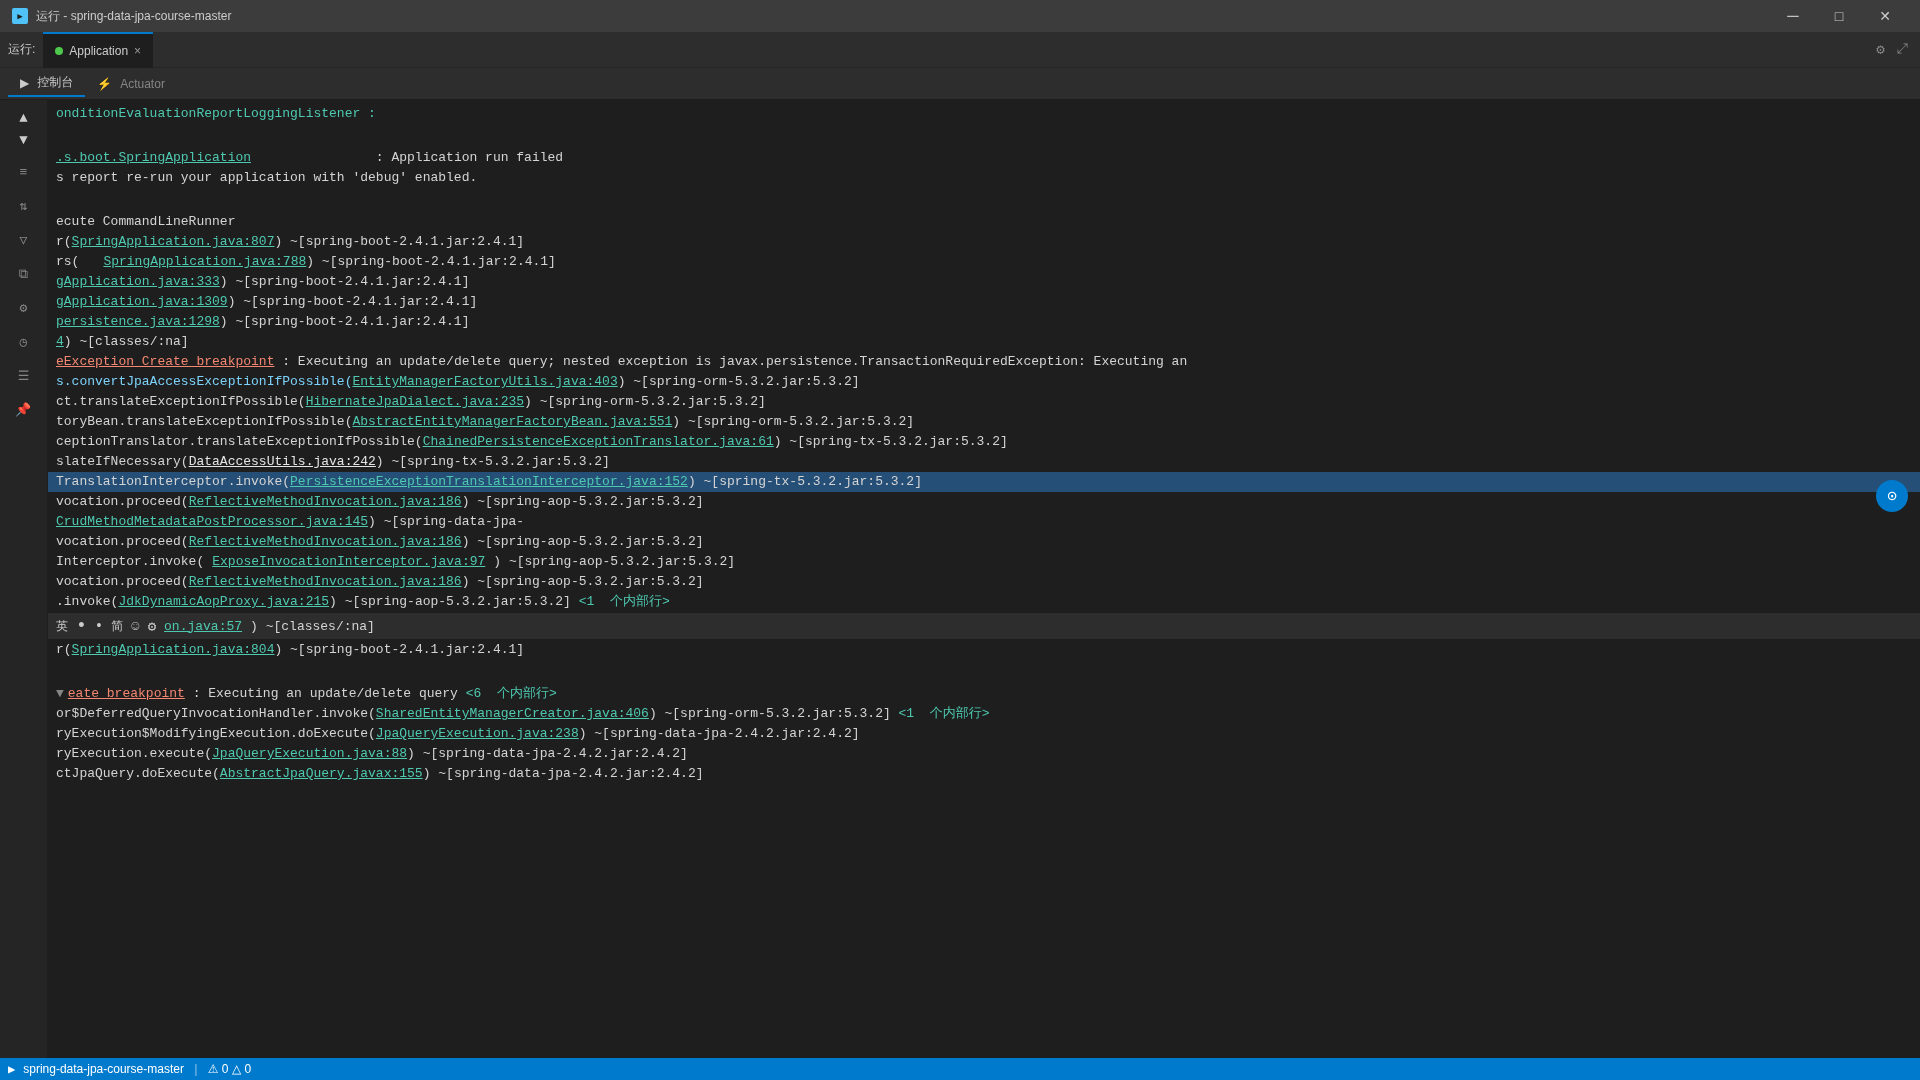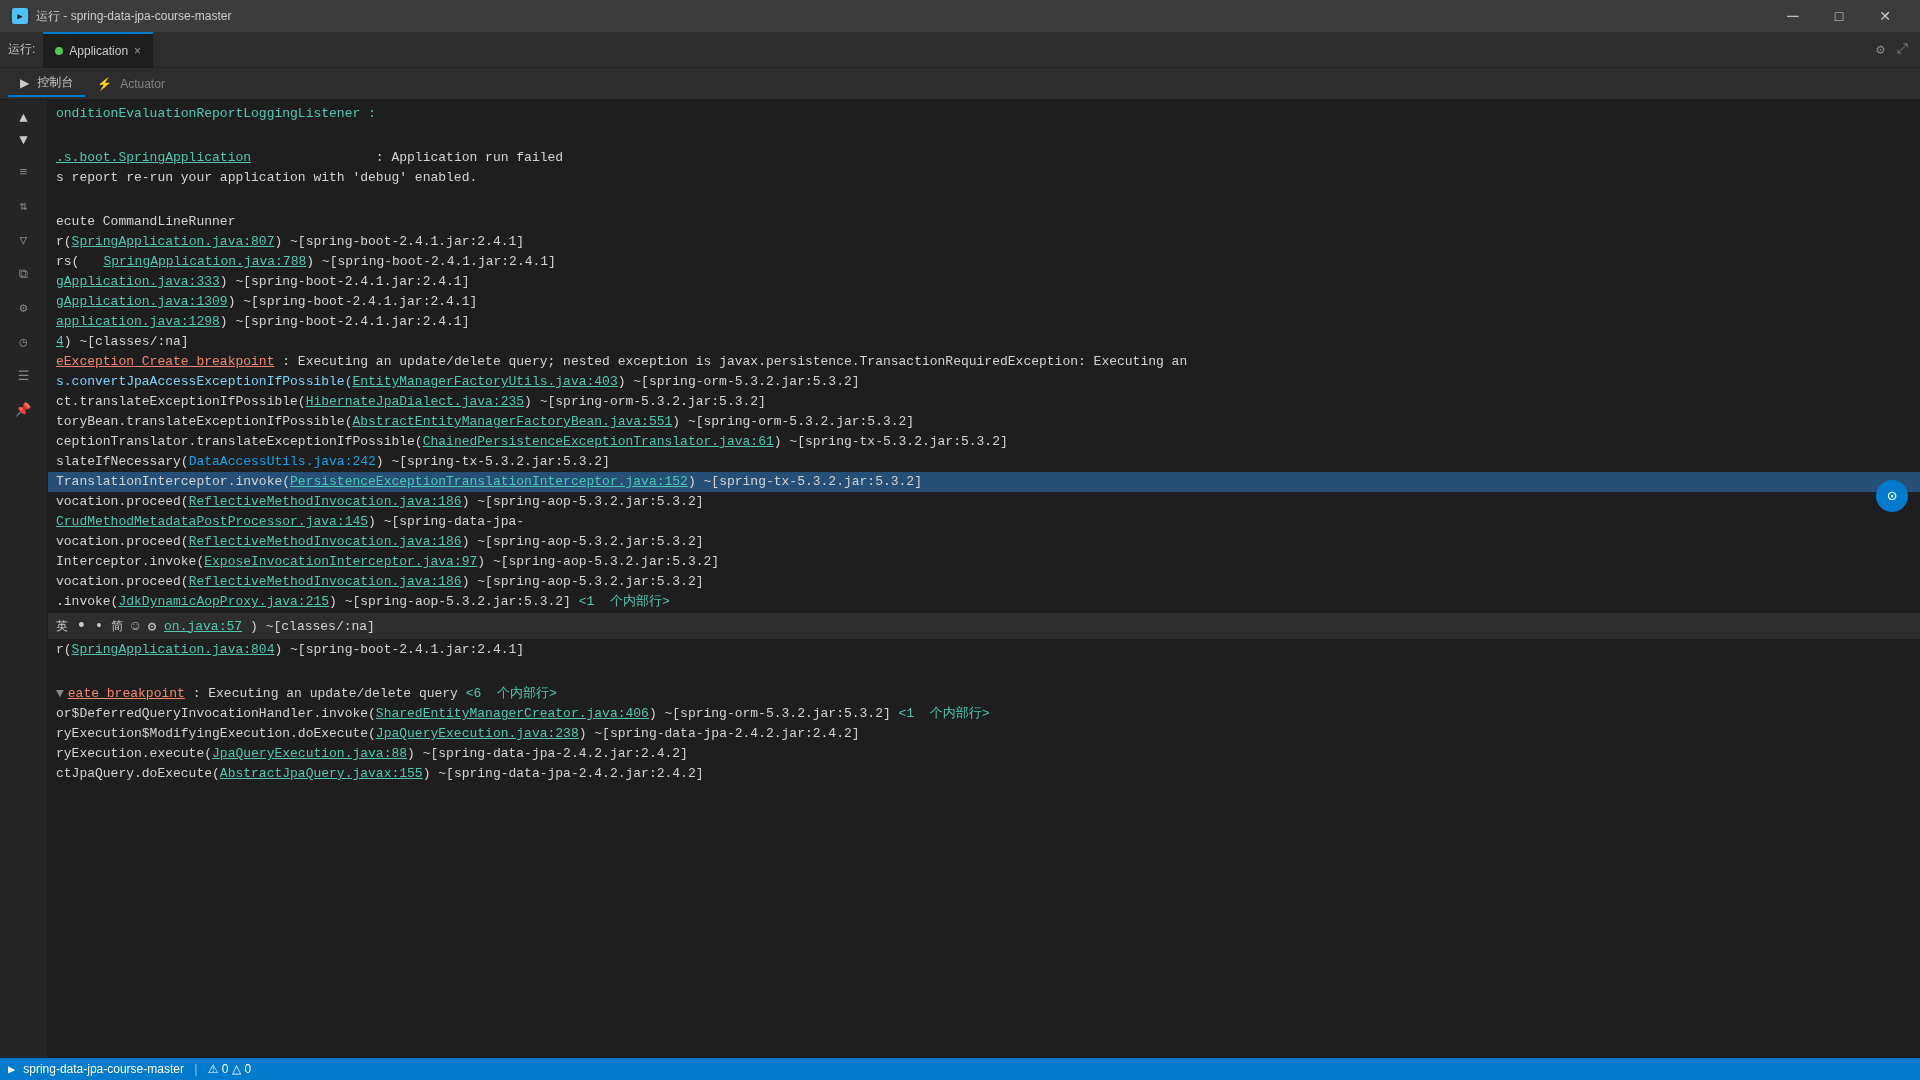--- a/index.html
+++ b/index.html
@@ -239,21 +239,21 @@
 
     <div class="console-line" style="padding:0 8px;line-height:20px;">
       <span style="color:#4ec9b0;text-decoration:underline;cursor:pointer;">gApplication.java:333</span><span style="color:#d4d4d4;">) ~[spring-boot-2.4.1.jar:2.4.1]</span>
     </div>
 
     <div class="console-line" style="padding:0 8px;line-height:20px;">
       <span style="color:#4ec9b0;text-decoration:underline;cursor:pointer;">gApplication.java:1309</span><span style="color:#d4d4d4;">) ~[spring-boot-2.4.1.jar:2.4.1]</span>
     </div>
 
     <div class="console-line" style="padding:0 8px;line-height:20px;">
-      <span style="color:#4ec9b0;text-decoration:underline;cursor:pointer;">application.java:1298</span><span style="color:#d4d4d4;">) ~[spring-boot-2.4.1.jar:2.4.1]</span>
+      <span style="color:#4ec9b0;text-decoration:underline;cursor:pointer;">persistence.java:1298</span><span style="color:#d4d4d4;">) ~[spring-boot-2.4.1.jar:2.4.1]</span>
     </div>
 
     <div class="console-line" style="padding:0 8px;line-height:20px;">
       <span style="color:#4ec9b0;text-decoration:underline;cursor:pointer;">4</span><span style="color:#d4d4d4;">) ~[classes/:na]</span>
     </div>
 
     <div class="console-line" style="padding:0 8px;line-height:20px;">
       <span style="color:#f48771;text-decoration:underline;cursor:pointer;">eException</span>
       <span style="color:#f48771;cursor:pointer;text-decoration:underline;"> Create breakpoint</span>
       <span style="color:#d4d4d4;"> : Executing an update/delete query; nested exception is javax.persistence.TransactionRequiredException: Executing an</span>
@@ -269,40 +269,40 @@
 
     <div class="console-line" style="padding:0 8px;line-height:20px;">
       <span style="color:#d4d4d4;">toryBean.translateExceptionIfPossible(</span><span style="color:#4ec9b0;text-decoration:underline;cursor:pointer;">AbstractEntityManagerFactoryBean.java:551</span><span style="color:#d4d4d4;">) ~[spring-orm-5.3.2.jar:5.3.2]</span>
     </div>
 
     <div class="console-line" style="padding:0 8px;line-height:20px;">
       <span style="color:#d4d4d4;">ceptionTranslator.translateExceptionIfPossible(</span><span style="color:#4ec9b0;text-decoration:underline;cursor:pointer;">ChainedPersistenceExceptionTranslator.java:61</span><span style="color:#d4d4d4;">) ~[spring-tx-5.3.2.jar:5.3.2]</span>
     </div>
 
     <div class="console-line" style="padding:0 8px;line-height:20px;">
-      <span style="color:#d4d4d4;">slateIfNecessary(</span><span style="color:#0ea5e9;cursor:pointer;">DataAccessUtils.java:242</span><span style="color:#d4d4d4;">) ~[spring-tx-5.3.2.jar:5.3.2]</span>
+      <span style="color:#d4d4d4;">slateIfNecessary(</span><span style="color:#e5e5e5;text-decoration:underline;cursor:pointer;">DataAccessUtils.java:242</span><span style="color:#d4d4d4;">) ~[spring-tx-5.3.2.jar:5.3.2]</span>
     </div>
 
     <div class="console-line" style="padding:0 8px;line-height:20px;background:#264f78;">
       <span style="color:#d4d4d4;">TranslationInterceptor.invoke(</span><span style="color:#4ec9b0;text-decoration:underline;cursor:pointer;">PersistenceExceptionTranslationInterceptor.java:152</span><span style="color:#d4d4d4;">) ~[spring-tx-5.3.2.jar:5.3.2]</span>
     </div>
 
     <div class="console-line" style="padding:0 8px;line-height:20px;">
       <span style="color:#d4d4d4;">vocation.proceed(</span><span style="color:#4ec9b0;text-decoration:underline;cursor:pointer;">ReflectiveMethodInvocation.java:186</span><span style="color:#d4d4d4;">) ~[spring-aop-5.3.2.jar:5.3.2]</span>
     </div>
 
     <div class="console-line" style="padding:0 8px;line-height:20px;">
       <span style="color:#4ec9b0;text-decoration:underline;cursor:pointer;">CrudMethodMetadataPostProcessor.java:145</span><span style="color:#d4d4d4;">) ~[spring-data-jpa-</span>
     </div>
 
     <div class="console-line" style="padding:0 8px;line-height:20px;">
       <span style="color:#d4d4d4;">vocation.proceed(</span><span style="color:#4ec9b0;text-decoration:underline;cursor:pointer;">ReflectiveMethodInvocation.java:186</span><span style="color:#d4d4d4;">) ~[spring-aop-5.3.2.jar:5.3.2]</span>
     </div>
 
-    <div class="console-line" style="padding:0 8px;line-height:20px;">
+    <div class="console-line" style="padding:0 8px;line-height:20px;gap:8px;">
       <span style="color:#d4d4d4;">Interceptor.invoke(</span><span style="color:#4ec9b0;text-decoration:underline;cursor:pointer;">ExposeInvocationInterceptor.java:97</span><span style="color:#d4d4d4;">) ~[spring-aop-5.3.2.jar:5.3.2]</span>
     </div>
 
     <div class="console-line" style="padding:0 8px;line-height:20px;">
       <span style="color:#d4d4d4;">vocation.proceed(</span><span style="color:#4ec9b0;text-decoration:underline;cursor:pointer;">ReflectiveMethodInvocation.java:186</span><span style="color:#d4d4d4;">) ~[spring-aop-5.3.2.jar:5.3.2]</span>
     </div>
 
     <div class="console-line" style="padding:0 8px;line-height:20px;">
       <span style="color:#d4d4d4;">.invoke(</span><span style="color:#4ec9b0;text-decoration:underline;cursor:pointer;">JdkDynamicAopProxy.java:215</span><span style="color:#d4d4d4;">) ~[spring-aop-5.3.2.jar:5.3.2] </span><span style="color:#4ec9b0;cursor:pointer;">&lt;1  个内部行&gt;</span>
     </div>

